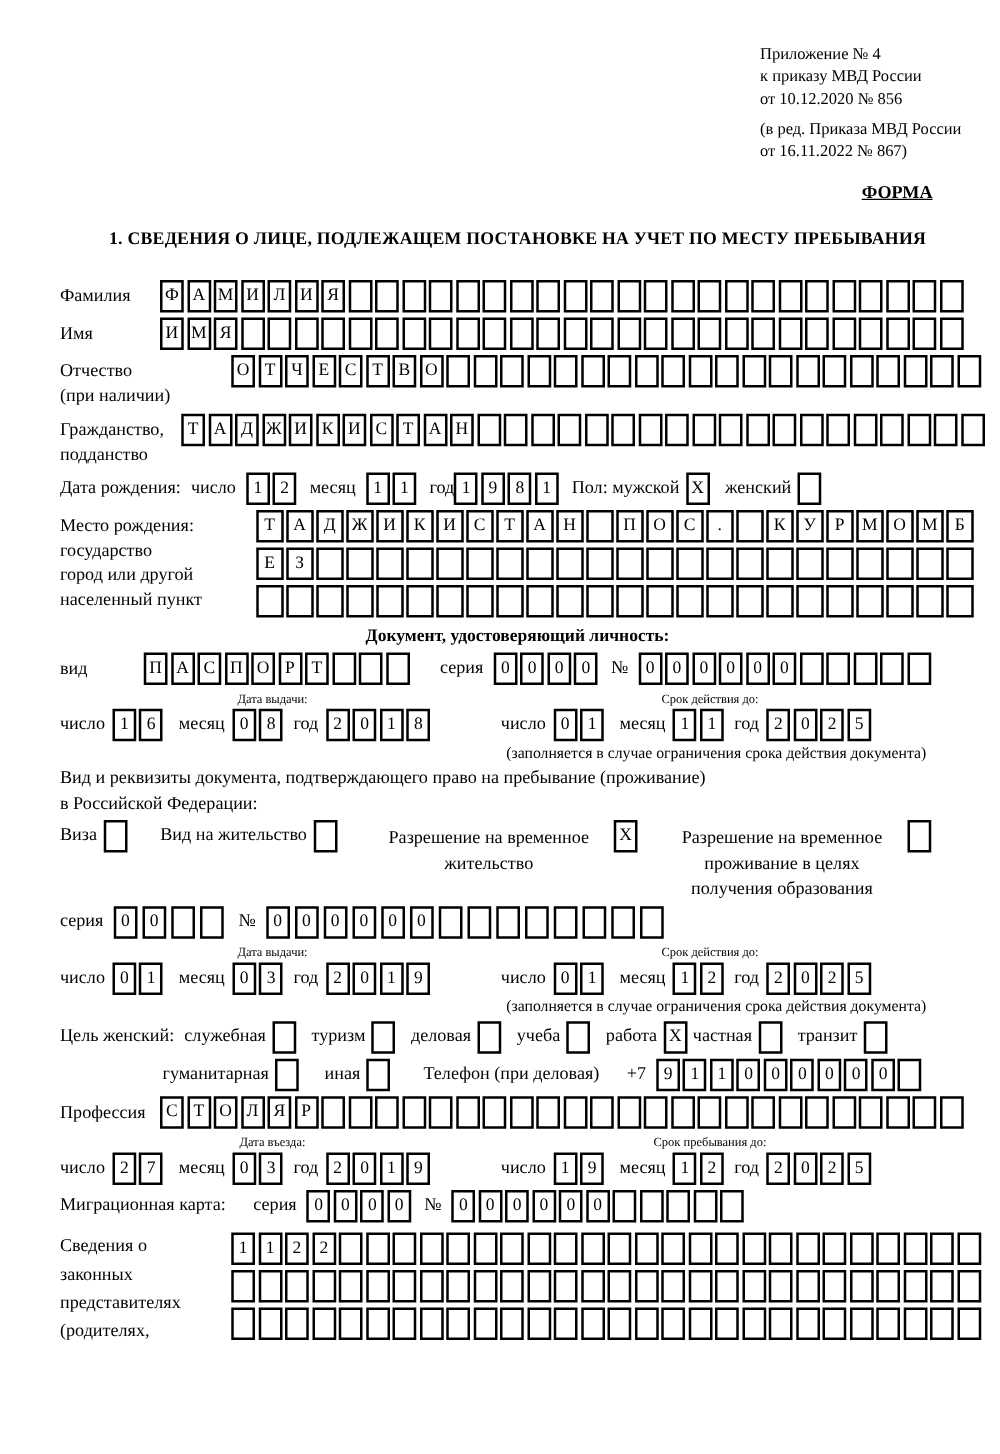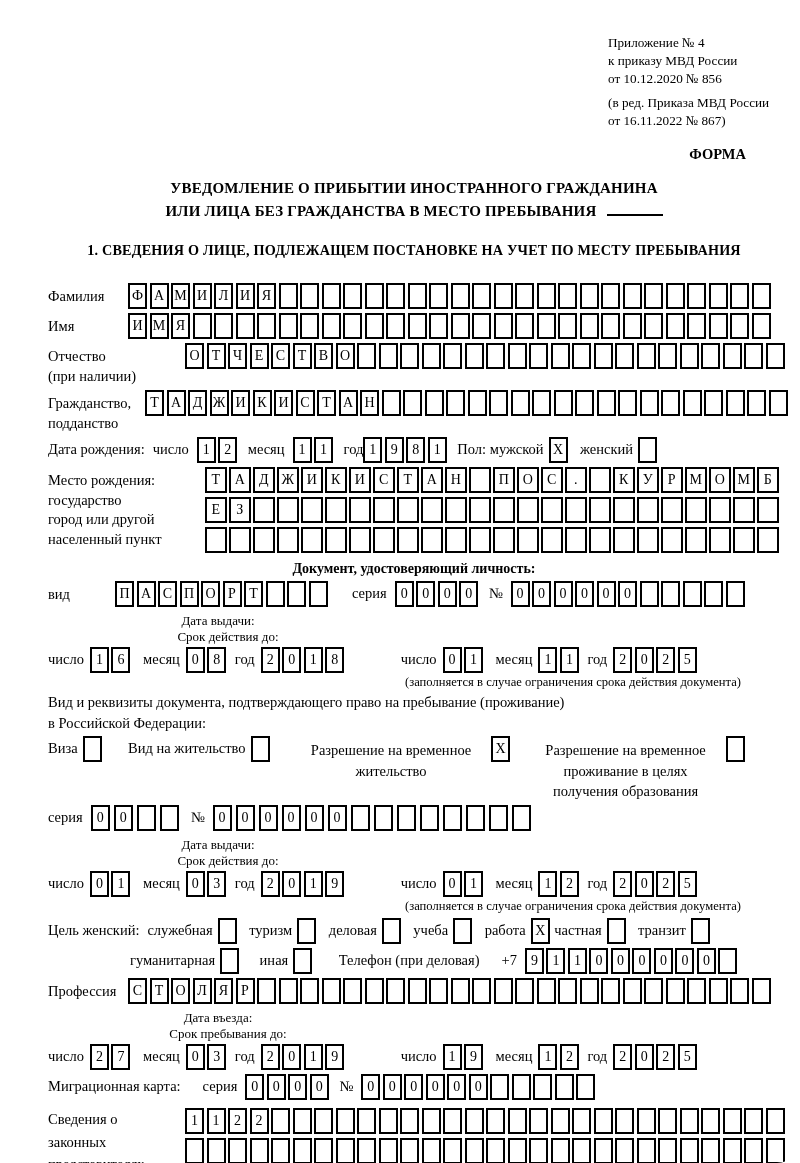--- a/index.html
+++ b/index.html
@@ -6,21 +6,21 @@
   html, body { background: #fff; }
   body {
     width: 800px; height: 1163px;
     font-family: "Liberation Serif", "DejaVu Serif", serif;
     color: #000; font-size: 14.5px;
   }
   .page { position: relative; width: 800px; height: 1163px; padding: 34px 20px 0 48px; overflow: hidden; border-radius: 23px; }
 
   .topright { margin-left: 560px; width: 215px; font-size: 13.2px; line-height: 1.38; }
   .topright .gap { margin-top: 5px; }
-  .forma { text-align: right; padding-right: 34px; font-weight: bold; margin-top: 16px; font-size: 14.5px; }
+  .forma { text-align: right; padding-right: 34px; font-weight: bold; margin-top: 16px; font-size: 14.5px; text-decoration: underline; }
 
   .title { text-align: center; font-weight: bold; font-size: 15px; margin-top: 14px; line-height: 1.5; letter-spacing: .2px; }
   .uline { display: inline-block; width: 56px; border-bottom: 2px solid #000; height: 14px; margin-left: 10px; }
 
   .sec-heading { text-align: center; font-weight: bold; font-size: 14.2px; margin-top: 20px; letter-spacing: .2px; }
 
   .frow { display: flex; align-items: flex-start; margin-top: 4px; }
   .mt8 { margin-top: 4px; }
   .lblcol { flex: none; line-height: 1.35; padding-top: 4px; }
   .w80 { width: 80px; } .w97 { width: 97px; } .w137 { width: 137px; } .w157 { width: 157px; } .w67 { width: 67px; }
@@ -32,21 +32,21 @@
     margin-right: 2.5px; text-align: center; line-height: 22px; font-size: 14px;
     background: #fff;
   }
   .wide .box { width: 21.5px; }
   .lgspace .box { margin-right: 4px; }
   .cb { margin-left: 5px; margin-right: 10px; }
   .gap8 { width: 8px; flex: none; } .gap14 { width: 14px; flex: none; } .gap22 { width: 22px; flex: none; }
 
   .doc-heading { text-align: center; font-weight: bold; font-size: 14px; margin-top: 8px; }
 
-  .datehdr { display: flex; margin-top: 6px; font-size: 13px; flex-direction: column; }
+  .datehdr { display: flex; margin-top: 6px; font-size: 10px; }
   .datehdr .h1 { width: 340px; text-align: center; flex: none; }
   .datehdr .h2 { width: 360px; text-align: center; flex: none; }
   .daterow { display: flex; align-items: flex-start; margin-top: 2px; }
   .daterow .lbl { padding-top: 4px; margin-right: 6px; }
   .dright { margin-left: 54px; }
   .note { margin-left: 300px; width: 450px; text-align: center; font-size: 12.6px; margin-top: 2px; }
 
   .optlabel { flex: none; padding-top: 4px; }
   .optwrap { flex: none; width: 190px; text-align: center; line-height: 1.4; padding-top: 4px; }
   .opts { align-items: flex-start; }
@@ -63,24 +63,20 @@
   <div class="topright">
     <div>Приложение № 4</div>
     <div>к приказу МВД России</div>
     <div>от 10.12.2020 № 856</div>
     <div class="gap">(в ред. Приказа МВД России</div>
     <div>от 16.11.2022 № 867)</div>
   </div>
 
   <div class="forma">ФОРМА</div>
 
-  <div class="title">
-    <div>УВЕДОМЛЕНИЕ О ПРИБЫТИИ ИНОСТРАННОГО ГРАЖДАНИНА</div>
-    <div><span>ИЛИ ЛИЦА БЕЗ ГРАЖДАНСТВА В МЕСТО ПРЕБЫВАНИЯ</span><span class="uline"></span></div>
-  </div>
 
   <div class="sec-heading">1. СВЕДЕНИЯ О ЛИЦЕ, ПОДЛЕЖАЩЕМ ПОСТАНОВКЕ НА УЧЕТ ПО МЕСТУ ПРЕБЫВАНИЯ</div>
 
   <div class="frow" style="margin-top:24px">
     <div class="lblcol w80">Фамилия</div>
     <div class="boxes">
         <span class="box">Ф</span>
         <span class="box">А</span>
         <span class="box">М</span>
         <span class="box">И</span>

